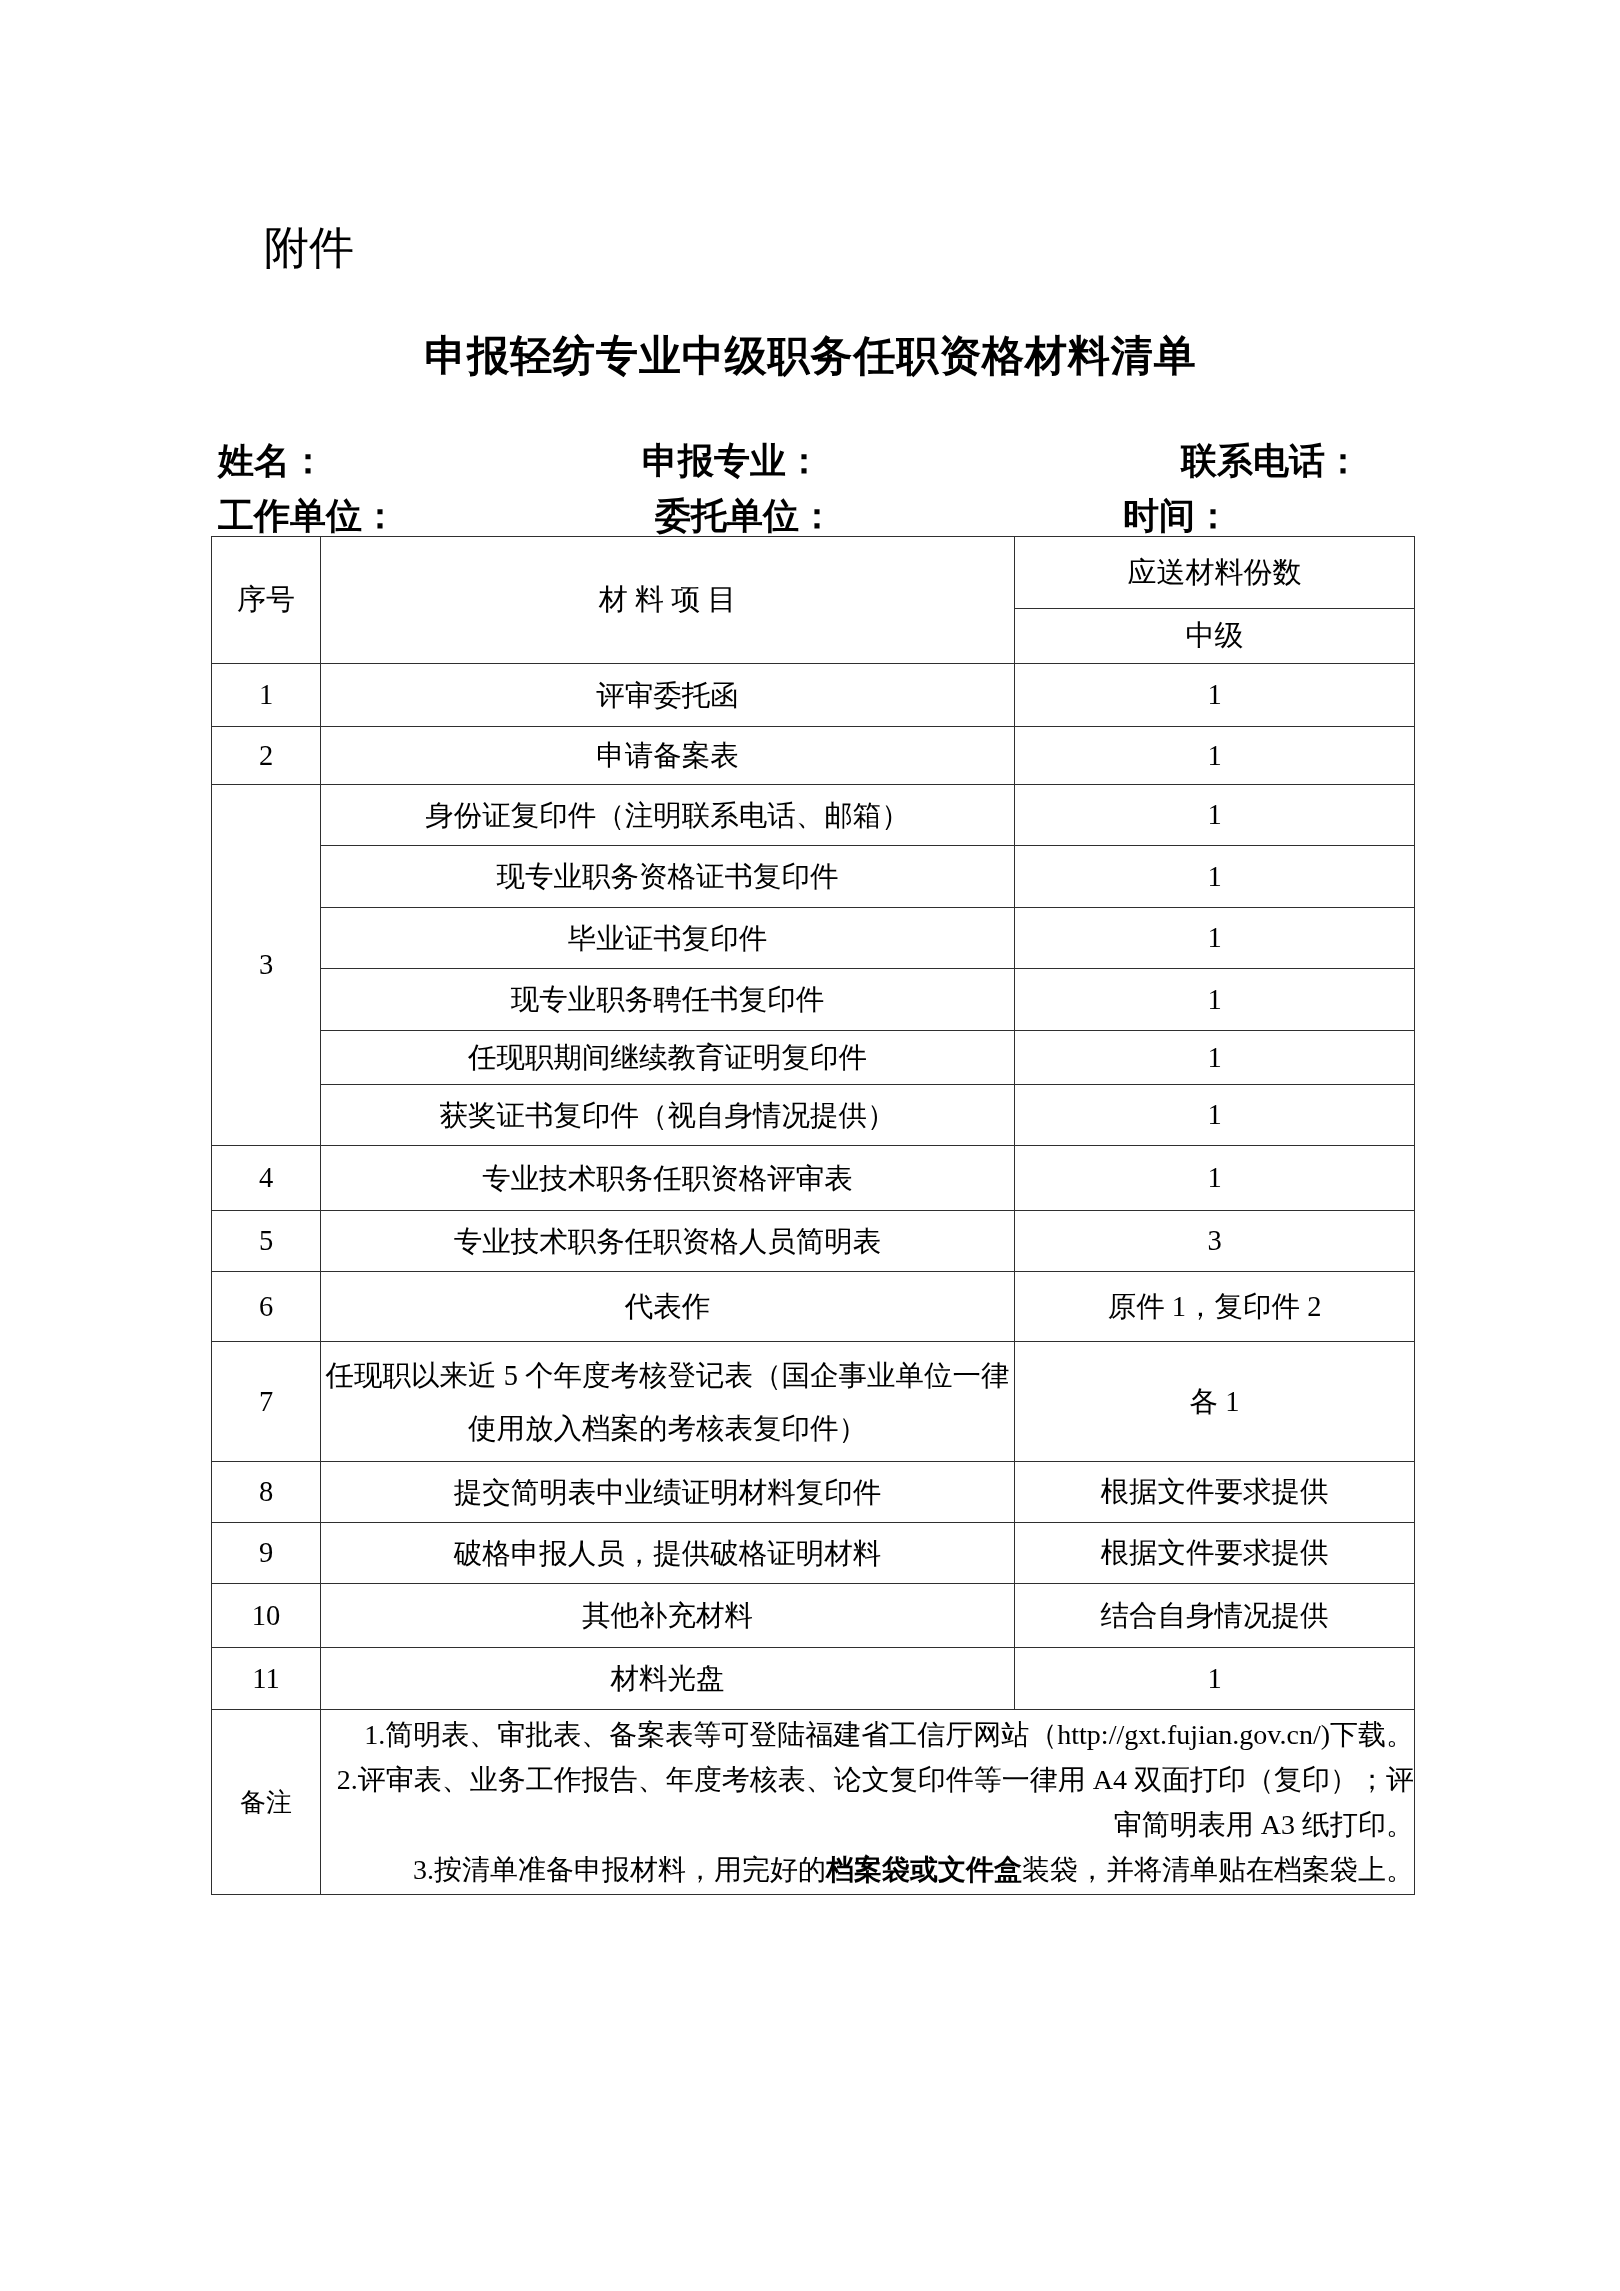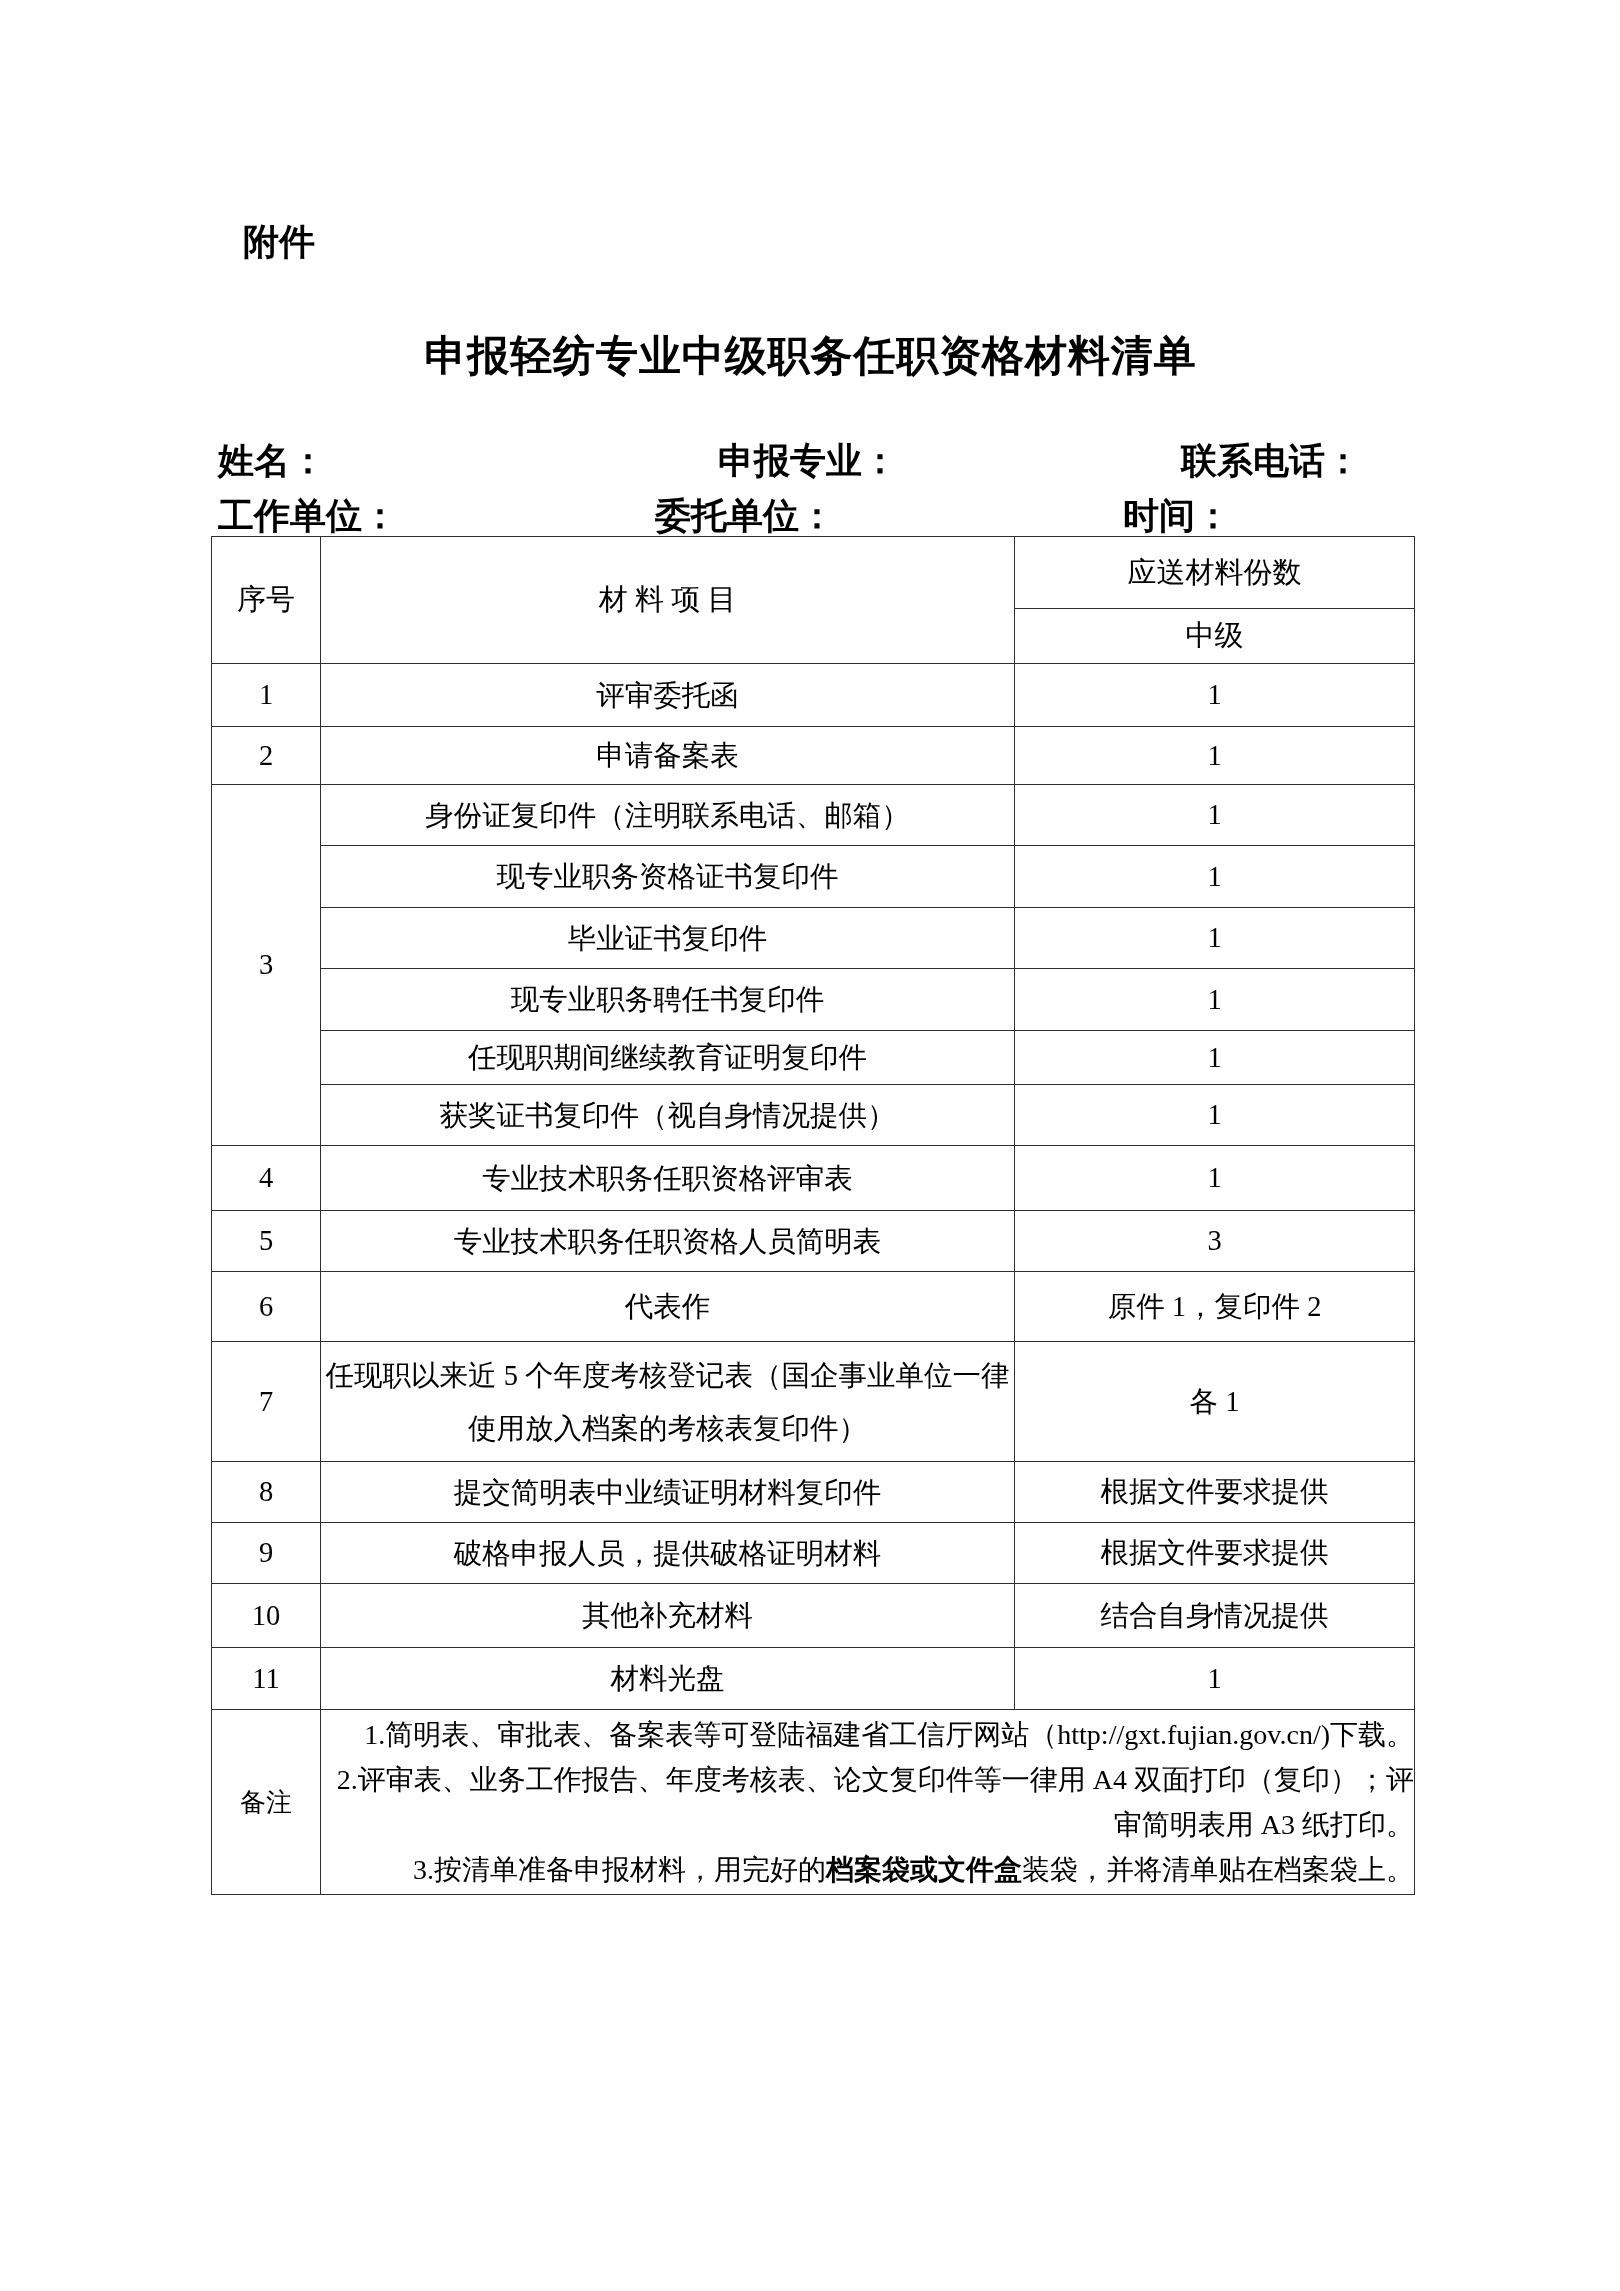--- a/index.html
+++ b/index.html
@@ -5,36 +5,36 @@
   html,body{margin:0;padding:0;background:#ffffff;}
   .page{
     position:relative;
     width:1621px;height:2292px;
     background:#ffffff;
     font-family:"Liberation Serif","DejaVu Serif",serif;
     color:#000000;
     overflow:hidden;
   }
   .attachment{
-    position:absolute;left:243px;top:221px;
-    font-size:36px;line-height:1.2;font-weight:bold;
+    position:absolute;left:264px;top:221px;
+    font-size:45px;line-height:1.2;
   }
   .doc-title{
     position:absolute;left:0;top:328px;width:100%;
     text-align:center;font-size:42px;font-weight:bold;
     letter-spacing:0.9px;
   }
   .form-label{
     position:absolute;font-size:36px;font-weight:bold;line-height:1.2;
     white-space:nowrap;
   }
   .fl-r1{top:440px;}
   .fl-r2{top:495px;}
   .fl-p0{left:218px;}
-  .fl-r1.fl-p1{left:718px;}
+  .fl-r1.fl-p1{left:642px;}
   .fl-r1.fl-p2{left:1181px;}
   .fl-r2.fl-p1{left:655px;}
   .fl-r2.fl-p2{left:1123px;}
 
   table.list{
     position:absolute;left:211px;top:536px;
     border-collapse:collapse;table-layout:fixed;
     width:1203px;
     font-size:28.5px;
   }

